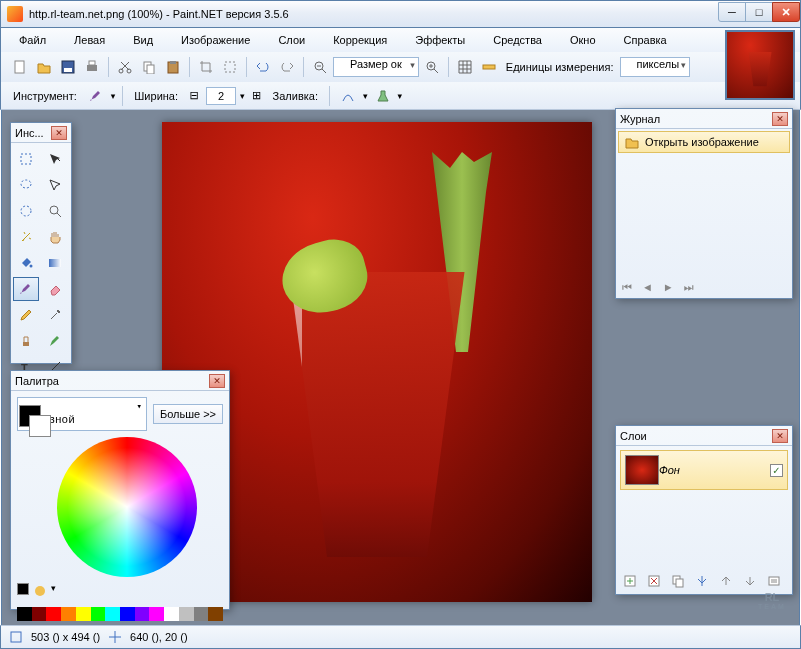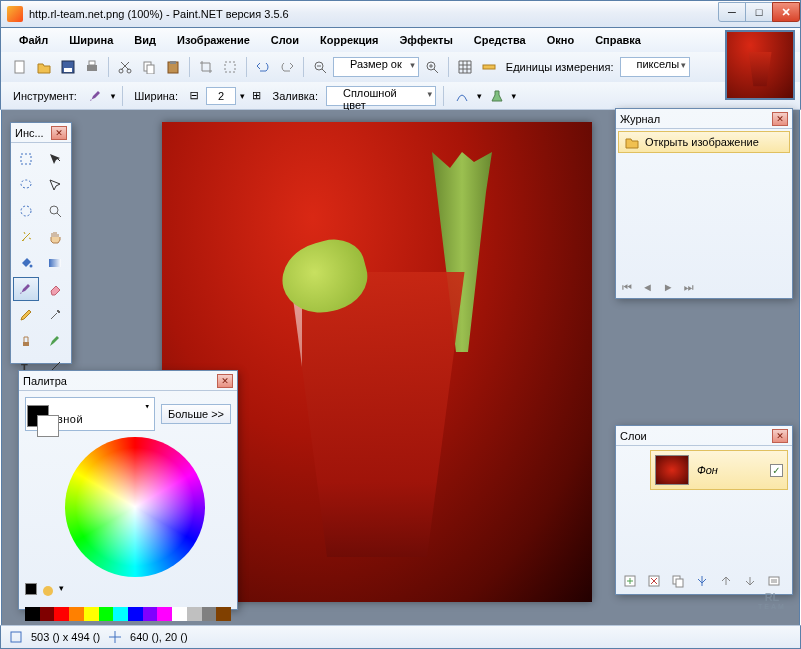--- a/index.html
+++ b/index.html
@@ -5,21 +5,21 @@
 *{box-sizing:border-box;margin:0;padding:0;font-family:"Segoe UI",Tahoma,sans-serif;font-size:11px;}
 body{background:#fff;width:801px;height:649px;overflow:hidden;position:relative;}
 .titlebar{height:28px;background:linear-gradient(#fdfdfe,#e8eef7 45%,#dce6f4);border:1px solid #5a7fa8;display:flex;align-items:center;padding:0 0 0 6px;}
 .titlebar .icon{width:16px;height:16px;background:linear-gradient(135deg,#f7b733,#fc4a1a);border-radius:2px;margin-right:6px;}
 .titlebar .title{flex:1;color:#000;}
 .winbtns{display:flex;height:20px;margin-top:-4px;}
 .winbtn{width:28px;height:20px;border:1px solid #8eabc9;background:linear-gradient(#f2f6fb,#d6e2f0);margin-left:-1px;display:flex;align-items:center;justify-content:center;}
 .winbtn.min{border-radius:0 0 0 3px;}
 .winbtn.close{background:linear-gradient(#f08f7a,#d9442a);border-color:#a93620;border-radius:0 0 3px 0;}
 .winbtn.close span{color:#fff;font-weight:bold;}
-.menubar{height:24px;background:linear-gradient(#fafcfe,#eaf1fa);border-left:1px solid #5a7fa8;border-right:1px solid #5a7fa8;display:flex;align-items:center;padding:0 10px;gap:5px;font-weight:bold;}
+.menubar{height:24px;background:linear-gradient(#fafcfe,#eaf1fa);border-left:1px solid #5a7fa8;border-right:1px solid #5a7fa8;display:flex;align-items:center;padding:0 10px;gap:12px;}
 .menuitem{padding:3px 8px;cursor:default;}
 .toolbar{height:30px;background:linear-gradient(#f4f8fc,#e4ecf7);border-left:1px solid #5a7fa8;border-right:1px solid #5a7fa8;display:flex;align-items:center;padding:0 8px;gap:2px;}
 .tbtn{width:22px;height:22px;display:flex;align-items:center;justify-content:center;border:1px solid transparent;border-radius:2px;}
 .tsep{width:1px;height:20px;background:#b8c8dc;margin:0 3px;}
 .tlabel{padding:0 4px;}
 .tselect{height:20px;border:1px solid #9db9d8;background:#fff;padding:0 16px 0 16px;position:relative;}
 .tselect::after{content:"▾";position:absolute;right:3px;top:2px;font-size:9px;color:#555;}
 .tooloptions{height:28px;background:linear-gradient(#f4f8fc,#e4ecf7);border-left:1px solid #5a7fa8;border-right:1px solid #5a7fa8;border-bottom:1px solid #b8c8dc;display:flex;align-items:center;padding:0 8px;gap:4px;}
 .numinput{width:30px;height:18px;border:1px solid #9db9d8;background:#fff;text-align:center;}
 .canvas-area{position:absolute;top:110px;left:1px;right:1px;bottom:24px;background:#7b8899;border-left:1px solid #5a7fa8;border-right:1px solid #5a7fa8;overflow:hidden;}
@@ -31,41 +31,41 @@
 .thumbnail{position:absolute;top:30px;right:6px;width:70px;height:70px;border:2px solid #5a7fa8;background:radial-gradient(ellipse at 35% 20%,#d92814,#5a0802);}
 .thumbnail::after{content:"";position:absolute;top:30%;left:25%;width:50%;height:55%;background:linear-gradient(rgba(200,40,20,0.9),rgba(120,15,8,0.9));clip-path:polygon(15% 0%,85% 0%,70% 95%,30% 95%);}
 .panel{position:absolute;background:linear-gradient(#f4f8fc,#e9f0f9);border:1px solid #6b8bb0;box-shadow:2px 2px 8px rgba(0,0,0,0.3);}
 .panel-title{height:20px;background:linear-gradient(#e4ecf7,#cdd ef4);display:flex;align-items:center;padding:0 4px;border-bottom:1px solid #b8c8dc;}
 .panel-title span{flex:1;font-weight:normal;}
 .panel-close{width:16px;height:14px;background:linear-gradient(#f5cfc8,#e89080);border:1px solid #c06050;display:flex;align-items:center;justify-content:center;font-size:9px;color:#802010;}
 .toolbox{top:122px;left:10px;width:62px;height:242px;}
 .toolbox .body{padding:4px 2px;display:grid;grid-template-columns:1fr 1fr;gap:2px;}
 .tool{width:26px;height:24px;border:1px solid transparent;display:flex;align-items:center;justify-content:center;}
 .tool.active{border-color:#3a6ea5;background:linear-gradient(#eaf2fb,#c8dcf0);}
-.palette{top:370px;left:10px;width:220px;height:240px;margin-left:8px;}
+.palette{top:370px;left:10px;width:220px;height:240px;}
 .palette .body{padding:6px;}
 .palette-row{display:flex;gap:6px;align-items:center;margin-bottom:6px;}
 .psel{flex:1;height:28px;border:1px solid #9db9d8;background:#fff;padding:16px 4px;position:relative;font-family:Liberation Mono, monospace;}
 .psel::after{content:"▾";position:absolute;right:4px;top:3px;font-size:9px;}
 .pbtn{height:20px;border:1px solid #9db9d8;background:linear-gradient(#fdfdfe,#e8eef7);padding:0 6px;display:flex;align-items:center;}
 .colorwheel{width:140px;height:140px;border-radius:50%;background:conic-gradient(red,magenta,blue,cyan,lime,yellow,red);position:relative;margin-left:40px;}
 .colorwheel::after{content:"";position:absolute;inset:0;border-radius:50%;background:radial-gradient(circle,#fff 0%,transparent 60%);}
 .swatches{position:absolute;left:8px;top:34px;}
 .swatch-main{width:22px;height:22px;background:#000;border:1px solid #888;}
 .swatch-sec{width:22px;height:22px;background:#fff;border:1px solid #888;margin-top:-12px;margin-left:10px;}
 .strip{height:14px;margin-top:8px;display:flex;}
 .strip div{flex:1;}
 .history{top:108px;left:615px;width:178px;height:191px;}
 .history .body{padding:0;}
 .history-item{height:22px;background:linear-gradient(#fef5d8,#fae7a8);border:1px solid #e0c060;display:flex;align-items:center;padding:0 6px;gap:6px;margin:2px;}
 .history-nav{position:absolute;bottom:4px;left:6px;display:flex;gap:10px;}
 .history-nav span{color:#888;font-size:11px;}
 .layers{top:425px;left:615px;width:178px;height:170px;}
 .layers .body{padding:4px;}
-.layer-item{height:40px;border:1px solid #e0c060;background:linear-gradient(#fef5d8,#fae7a8);display:flex;align-items:center;padding:4px;gap:8px;margin-left:30px;}
+.layer-item{height:40px;border:1px solid #e0c060;background:linear-gradient(#fef5d8,#fae7a8);display:flex;align-items:center;padding:4px;}
 .layer-thumb{width:34px;height:30px;background:radial-gradient(#d92814,#5a0802);border:1px solid #888;}
 .layer-check{margin-left:auto;width:13px;height:13px;border:1px solid #888;background:#fff;display:flex;align-items:center;justify-content:center;font-size:10px;color:#3a7a30;}
 .layers-bottom{position:absolute;bottom:2px;left:4px;right:4px;height:22px;display:flex;gap:4px;align-items:center;}
 .layers-bottom .tbtn{width:20px;height:20px;}
 .statusbar{position:absolute;bottom:0;left:0;right:0;height:24px;background:linear-gradient(#f4f8fc,#e4ecf7);border:1px solid #5a7fa8;border-top-color:#b8c8dc;display:flex;align-items:center;padding:0 8px;gap:8px;}
 .statusbar .sttext{flex:1;white-space:nowrap;overflow:hidden;}
 .watermark{position:absolute;bottom:26px;right:6px;width:46px;height:46px;color:#8090a0;font-weight:bold;font-size:18px;display:flex;flex-direction:column;align-items:center;justify-content:center;opacity:0.7;}
 .watermark small{font-size:7px;letter-spacing:2px;}
 svg{width:14px;height:14px;}
 </style>
@@ -83,21 +83,21 @@
         <span>□</span>
       </div>
     <div class="winbtn close">
         <span>✕</span>
       </div>
   </div>
 </div>
 
 <div class="menubar">
   <div class="menuitem">Файл</div>
-  <div class="menuitem">Ширина</div>
+  <div class="menuitem">Левая</div>
   <div class="menuitem">Вид</div>
   <div class="menuitem">Изображение</div>
   <div class="menuitem">Слои</div>
   <div class="menuitem">Коррекция</div>
   <div class="menuitem">Эффекты</div>
   <div class="menuitem">Средства</div>
   <div class="menuitem">Окно</div>
   <div class="menuitem">Справка</div>
 </div>
 
@@ -203,21 +203,20 @@
       </svg>
     </div>
   <span style="font-size:9px">▾</span>
   <div class="tsep"></div>
   <span class="tlabel">Ширина:</span>
   <div class="tbtn" style="width:16px">⊟</div>
   <input class="numinput" value="2" style="">
   <span style="font-size:9px">▾</span>
   <div class="tbtn" style="width:16px">⊞</div>
   <span class="tlabel">Заливка:</span>
-  <div class="tselect" style="width:110px">Сплошной цвет</div>
   <div class="tsep"></div>
   <div class="tbtn">
       <svg>
         <path d="M2 12q5-12 10 0" stroke="#4070c0" fill="none"></path>
       </svg>
     </div>
   <span style="font-size:9px">▾</span>
   <div class="tbtn">
       <svg>
         <path d="M5 2v4l-3 6h10l-3-6V2z" fill="#80c080" stroke="#508050"></path>

